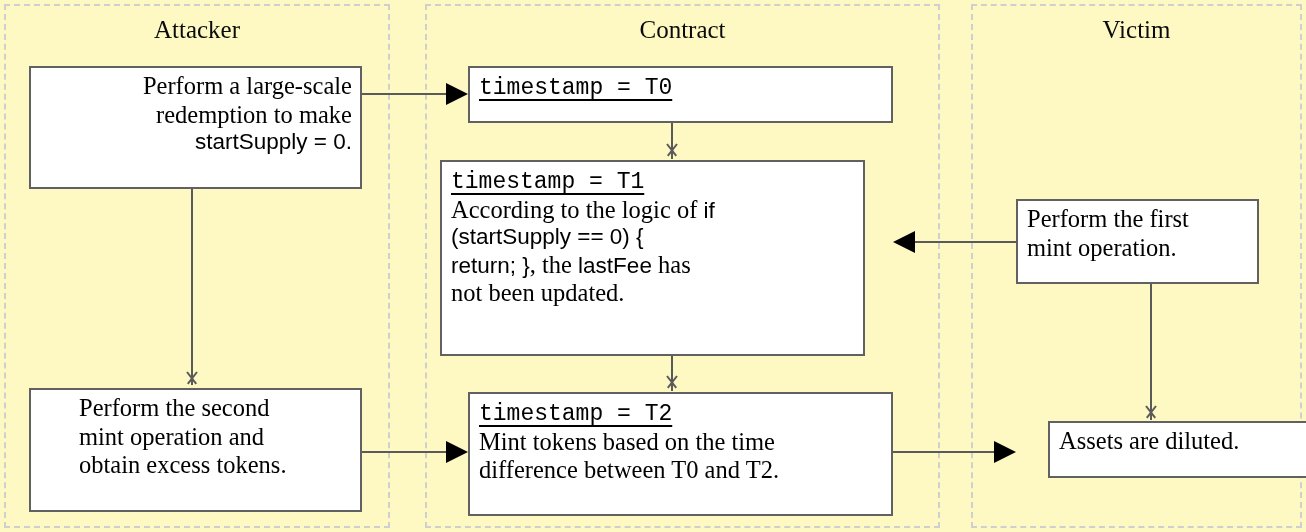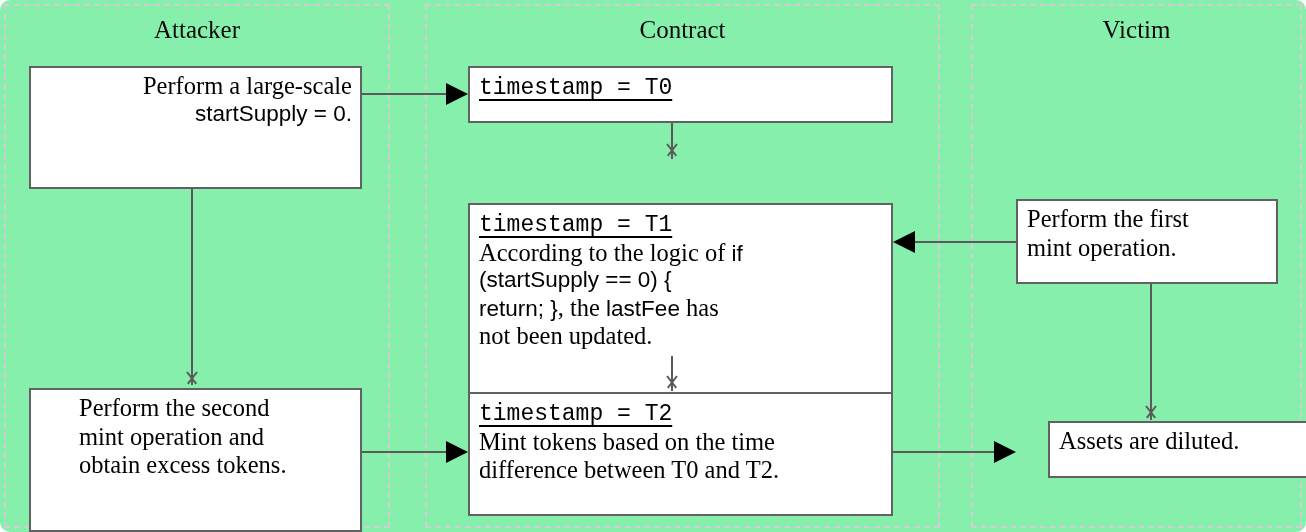--- a/index.html
+++ b/index.html
@@ -4,24 +4,23 @@
 <style>
   html, body {
     margin: 0;
     padding: 0;
     background: #ffffff;
   }
   #canvas {
     position: relative;
     width: 1306px;
     height: 532px;
-    background: #86efac;
+    background: #fef9c3;
     overflow: hidden;
     font-family: "Liberation Serif", "DejaVu Serif", serif;
-    border-radius: 10px;
   }
 
   
   .lane {
     position: absolute;
     border: 2px dashed #cfcfcf;
     box-sizing: border-box;
     background: transparent;
   }
   .lane-title {
@@ -112,54 +111,55 @@
   <div class="lane" style="left:4px; top:4px; width:386px; height:524px;"></div>
   <div class="lane" style="left:425px; top:4px; width:515px; height:524px;"></div>
   <div class="lane" style="left:971px; top:4px; width:331px; height:524px;"></div>
 
   <div class="lane-title" style="left:4px; top:17px; width:386px;">Attacker</div>
   <div class="lane-title" style="left:971px; top:17px; width:331px;">Victim</div>
   <div class="lane-title" style="left:425px; top:17px; width:515px;">Contract</div>
 
   <div class="box" style="left:29px; top:66px; width:333px; height:123px;text-align:right;">
     <span class="ln">Perform a large-scale</span>
+    <span class="ln">redemption to make</span>
     <span class="ln mono">startSupply = 0.</span>
   </div>
 
-  <div class="box" style="left:29px; top:388px; width:333px; height:144px;padding-left:48px;">
+  <div class="box" style="left:29px; top:388px; width:333px; height:124px;padding-left:48px;">
     <span class="ln">Perform the second</span>
     <span class="ln">mint operation and</span>
     <span class="ln">obtain excess tokens.</span>
   </div>
 
   <div class="box" style="left:468px; top:66px; width:425px; height:57px;">
     <span class="ln">
       <span class="hdr-mono">timestamp = T0</span>
     </span>
   </div>
 
-  <div class="box" style="left:468px; top:160px; width:425px; height:196px;margin-top:43px;">
+  <div class="box" style="left:440px; top:160px; width:425px; height:196px;">
     <span class="ln">
       <span class="hdr-mono">timestamp = T1</span>
     </span>
     <span class="ln"><span>According to the logic of </span><span class="mono">if</span></span>
     <span class="ln mono">(startSupply == 0) {</span>
     <span class="ln"><span class="mono">return; }</span><span>, the </span><span class="mono">lastFee</span><span> has</span></span>
     <span class="ln">not been updated.</span>
   </div>
 
   <div class="box" style="left:468px; top:392px; width:425px; height:124px;">
     <span class="ln">
       <span class="hdr-mono">timestamp = T2</span>
     </span>
     <span class="ln">Mint tokens based on the time</span>
     <span class="ln">difference between T0 and T2.</span>
   </div>
 
-  <div class="box" style="left:1016px; top:199px; width:262px; height:85px;">
+  <div class="box" style="left:1016px; top:199px; width:243px; height:85px;">
     <span class="ln">Perform the first</span>
     <span class="ln">mint operation.</span>
   </div>
 
   <div class="box" style="left:1016px; top:421px; width:262px; height:57px;margin-left:32px;">
     <span class="ln">Assets are diluted.</span>
   </div>
 
   <div class="hline" style="left:362px; top:93px; width:84px;"></div>
   <div class="arrow-r" style="left:446px; top:83px;"></div>

